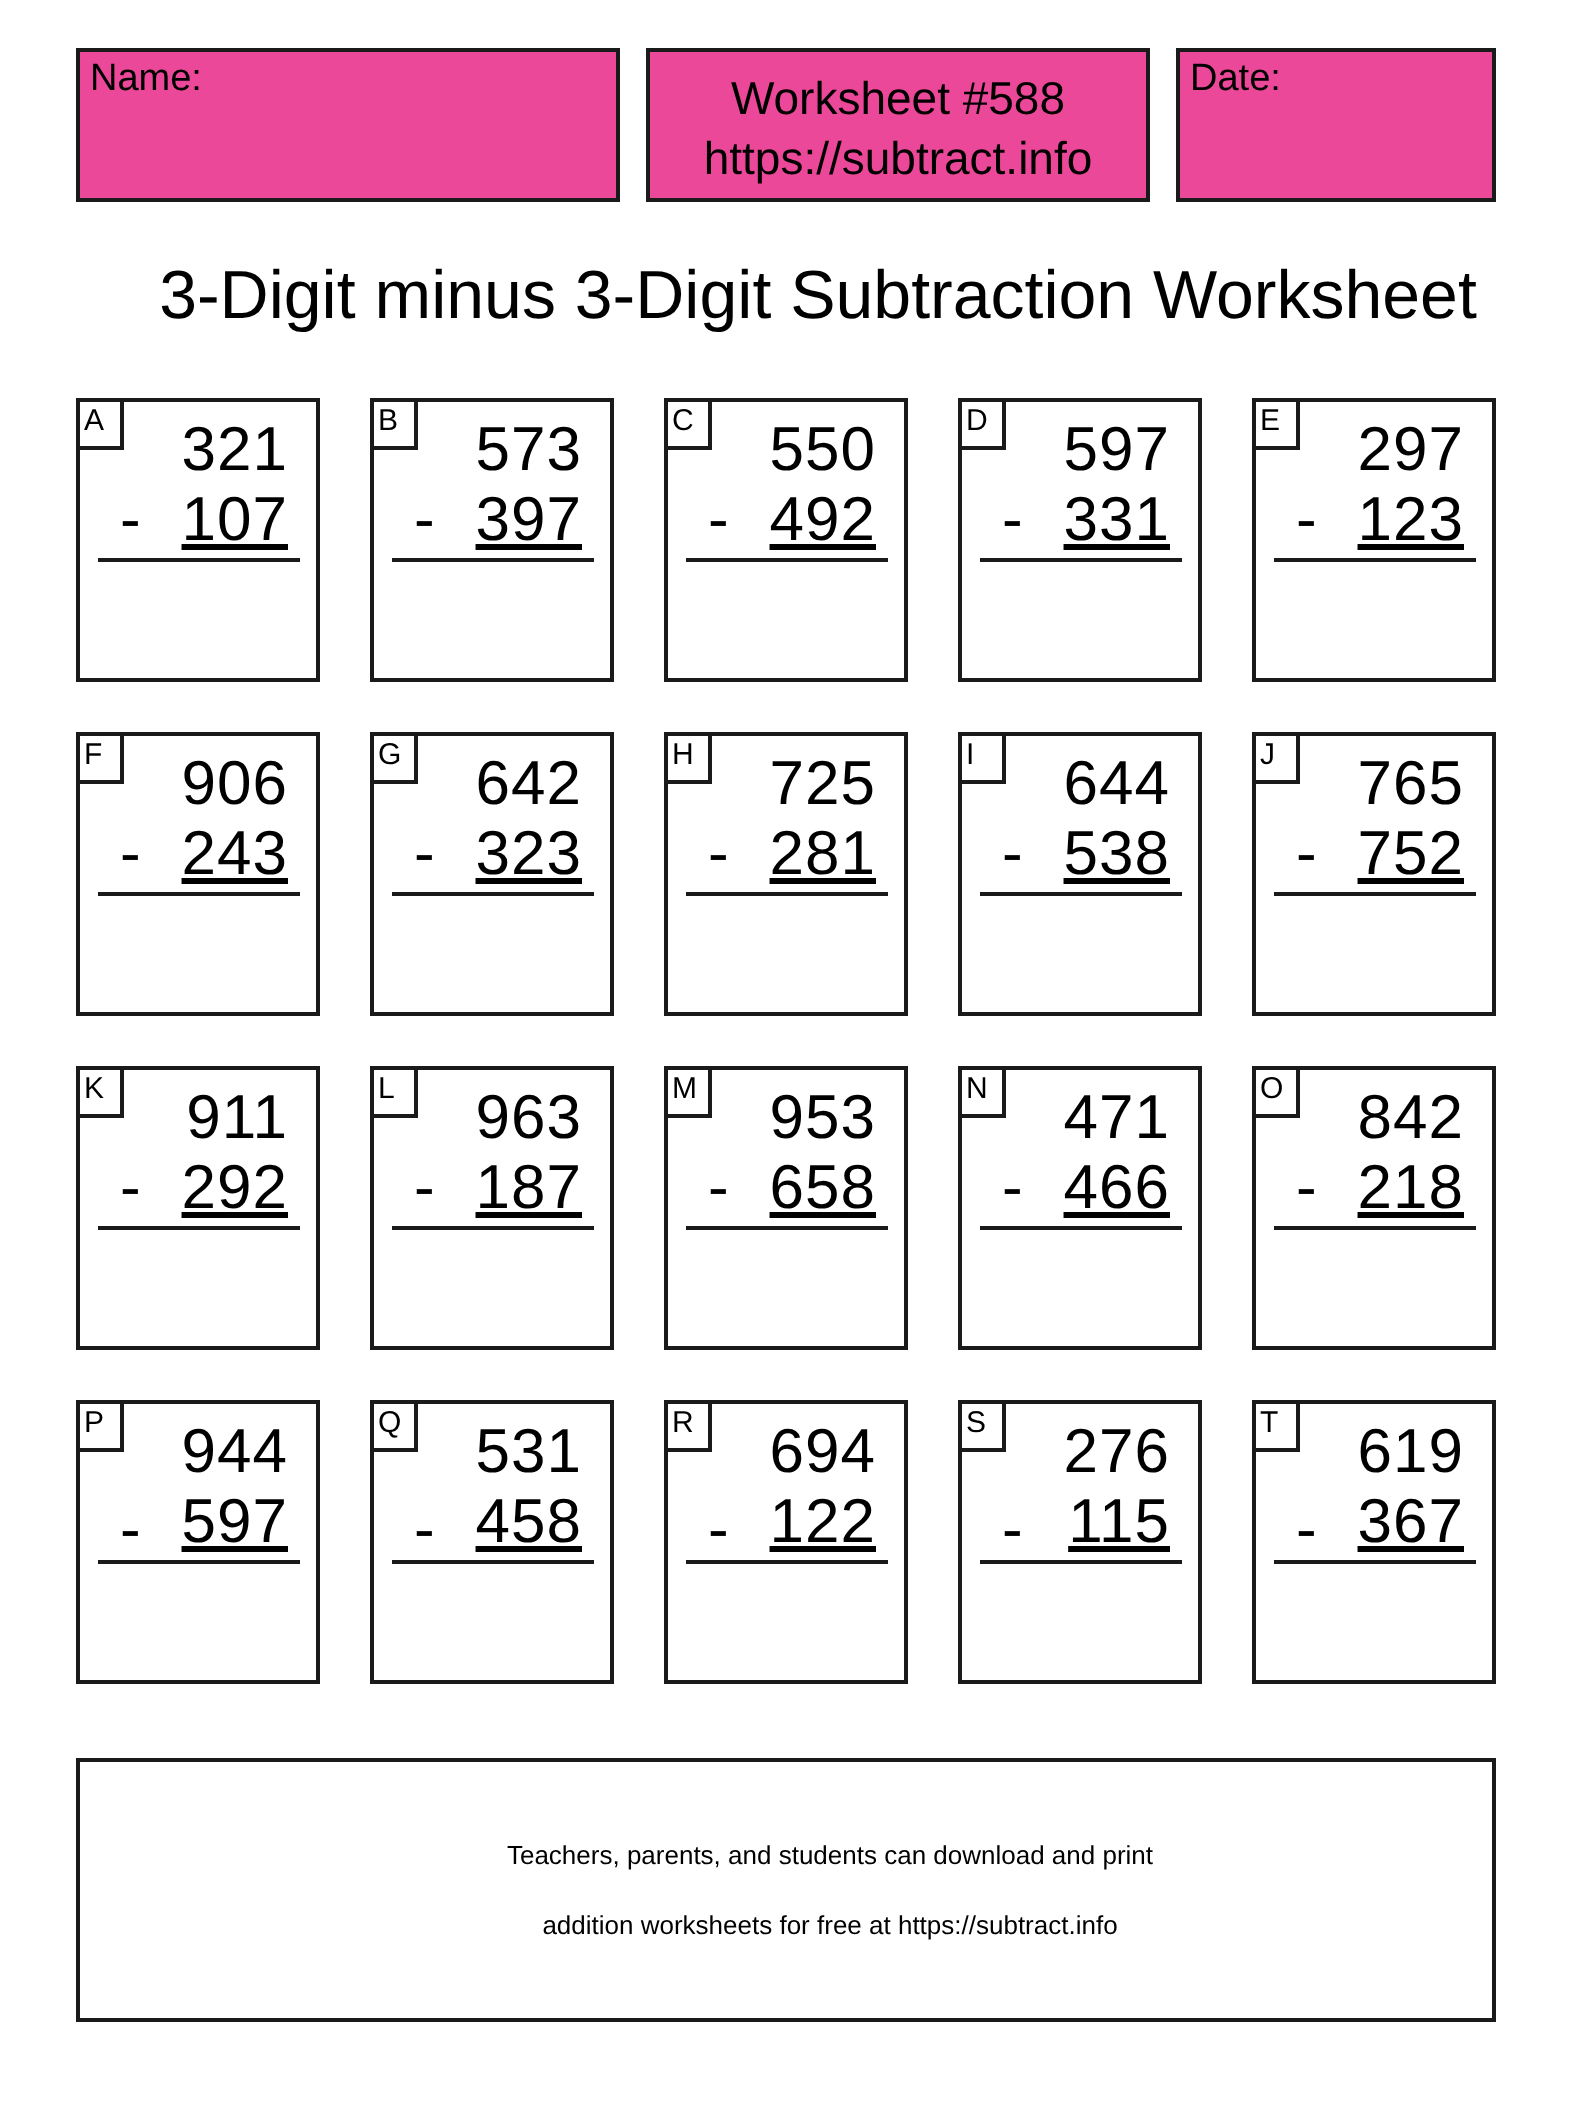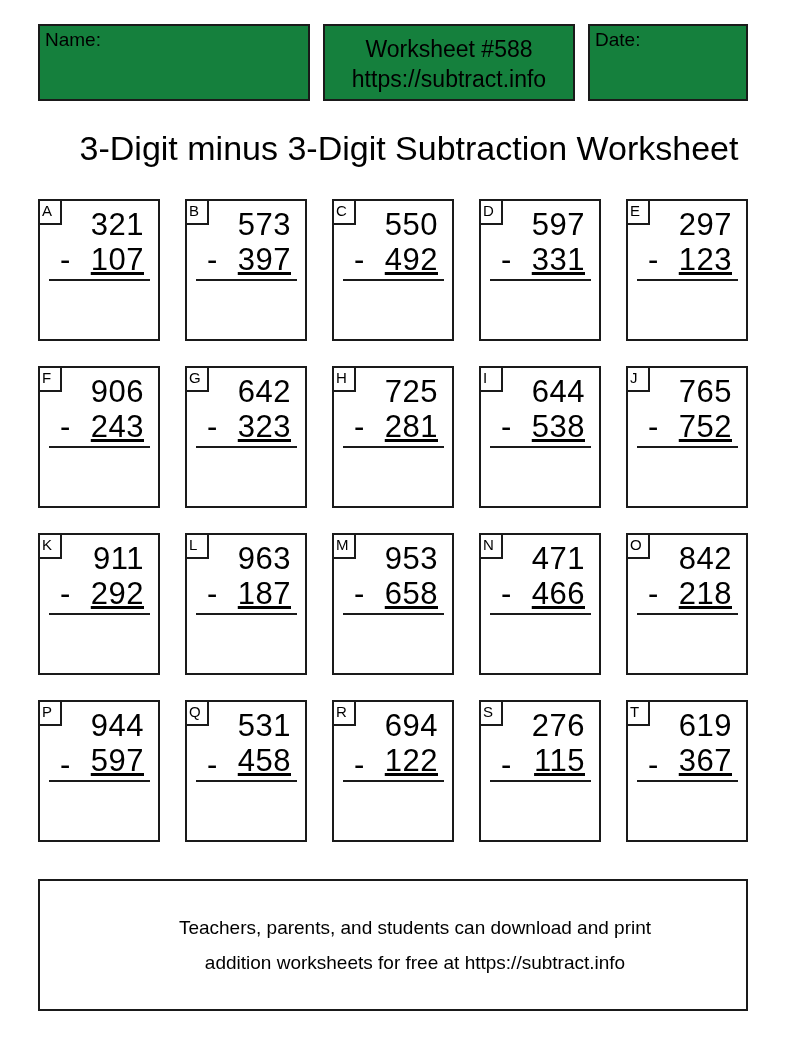--- a/index.html
+++ b/index.html
@@ -2,21 +2,21 @@
 <html><head>
   <meta charset="utf-8">
   <style>
     html, body { margin: 0; padding: 0; background: #ffffff; }
     body {
       width: 786px; height: 1056px; position: relative; overflow: hidden;
       font-family: "Liberation Sans", "DejaVu Sans", sans-serif; color: #000;
     }
     .hbox {
       position: absolute; top: 24px; height: 77px; box-sizing: border-box;
-      border: 2px solid #1a1a1a; background: #15803d;
+      border: 2px solid #1a1a1a; background: #ec4899;
     }
     .hbox.name { left: 38px; width: 272px; }
     .hbox.ws { left: 323px; width: 252px; text-align: center; }
     .hbox.date { left: 588px; width: 160px; }
     .hlabel { position: absolute; left: 5px; top: 3px; font-size: 19px; }
     .wsline { font-size: 23px; line-height: 30px; }
     .wsline.first { margin-top: 8px; }
     .title {
       position: absolute; left: 0; width: 786px; top: 126px;
       text-align: center; font-size: 34px; line-height: 44px; padding-left: 16px;
@@ -43,21 +43,21 @@
       position: absolute; left: 20px; top: 41px; font-size: 31px; line-height: 36px;
     }
     .minus.low { top: 45px; }
     .rule {
       position: absolute; left: 9px; right: 8px; top: 78px; height: 2px; background: #1a1a1a;
     }
     .footer {
       position: absolute; left: 38px; top: 879px; width: 710px; height: 132px;
       box-sizing: border-box; border: 2px solid #1a1a1a; text-align: center;
     }
-    .fline { font-size: 19px; line-height: 35px; padding-left: 44px; }
+    .fline { font-size: 13px; line-height: 35px; padding-left: 44px; }
     .fline.first { margin-top: 29px; }
   </style>
 </head>
 <body>
 
 <div class="hbox name">
   <span class="hlabel">Name:</span>
 </div>
 <div class="hbox ws">
   <div class="wsline first">Worksheet #588</div>

